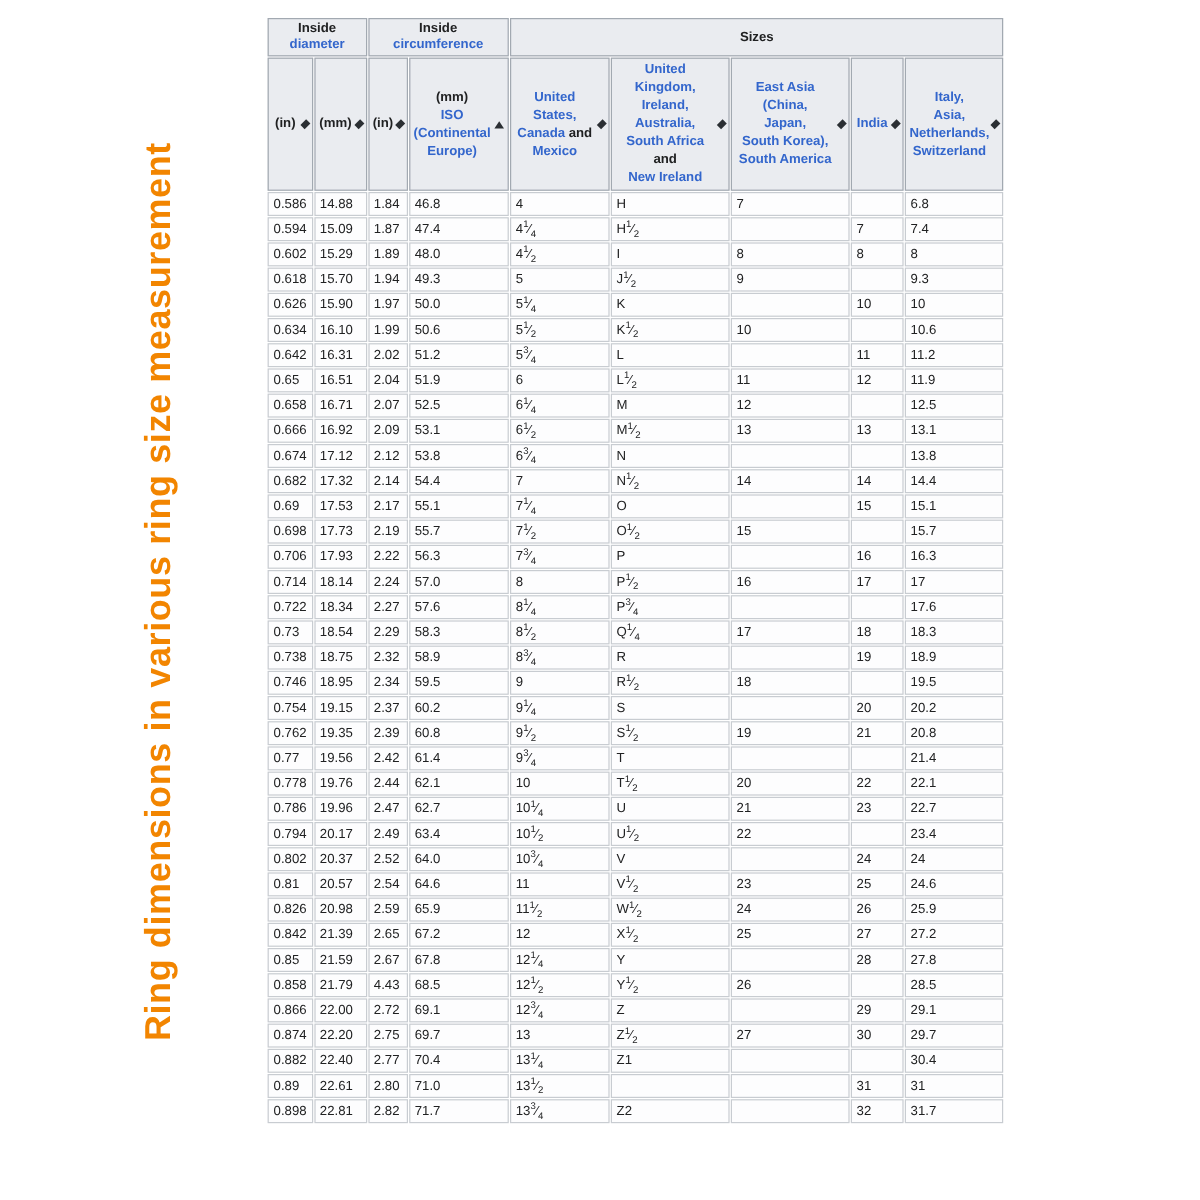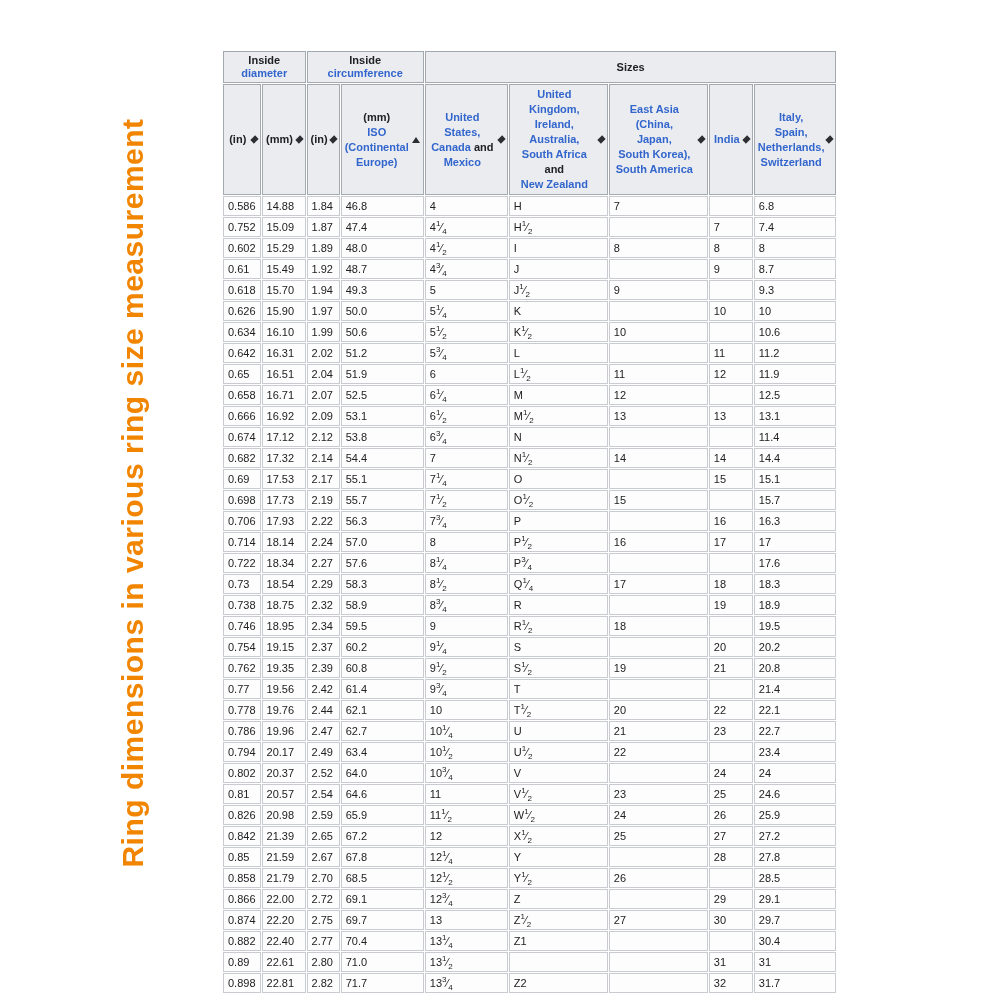--- a/index.html
+++ b/index.html
@@ -9,21 +9,21 @@
   }
   .caption{
     position:absolute;left:116px;top:884px;width:782px;height:36px;
     transform:rotate(-90deg);transform-origin:0 0;
     font-size:30px;font-weight:bold;text-align:center;white-space:nowrap;
     letter-spacing:0.5px;
   }
   table.wikitable{
     position:absolute;left:222px;top:14px;
     border-collapse:separate;border-spacing:1px;table-layout:fixed;
-    background:#ffffff;font-size:11px;margin-top:36px;
+    background:#ffffff;font-size:11px;
   }
   table.wikitable th{
     background:#eaecf0;border:1px solid #a2a9b1;
     font-weight:bold;font-size:11px;color:#202122;
     text-align:center;vertical-align:middle;padding:2px 3px;
   }
   table.wikitable td{
     border:1px solid #c8ccd1;background:#fdfdfe;
     font-size:11px;padding:2px 4px;height:14px;line-height:14px;
     text-align:left;vertical-align:middle;white-space:nowrap;overflow:hidden;
@@ -128,21 +128,21 @@
               <span class="sort-diamond"></span>
             </div>
           </th>
           <th>
             <div class="th-flex">
               <div class="hwrap">
                 <div class="hline"><span class="lnk">United Kingdom,</span></div>
                 <div class="hline"><span class="lnk">Ireland,</span></div>
                 <div class="hline"><span class="lnk">Australia,</span></div>
                 <div class="hline"><span class="lnk">South Africa</span><span> and</span></div>
-                <div class="hline"><span class="lnk">New Zealand</span></div>
+                <div class="hline"><span class="lnk">New Ireland</span></div>
               </div>
               <span class="sort-diamond"></span>
             </div>
           </th>
           <th>
             <div class="th-flex">
               <div class="hwrap">
                 <div class="hline"><span class="lnk">East Asia (China,</span></div>
                 <div class="hline"><span class="lnk">Japan,</span></div>
                 <div class="hline"><span class="lnk">South Korea),</span></div>
@@ -156,21 +156,21 @@
               <div class="hwrap">
                 <div class="hline"><span class="lnk">India</span></div>
               </div>
               <span class="sort-diamond"></span>
             </div>
           </th>
           <th>
             <div class="th-flex">
               <div class="hwrap">
                 <div class="hline"><span class="lnk">Italy,</span></div>
-                <div class="hline"><span class="lnk">Spain,</span></div>
+                <div class="hline"><span class="lnk">Asia,</span></div>
                 <div class="hline"><span class="lnk">Netherlands,</span></div>
                 <div class="hline"><span class="lnk">Switzerland</span></div>
               </div>
               <span class="sort-diamond"></span>
             </div>
           </th>
         </tr>
     </thead>
     <tbody id="table-body">
         <tr>
@@ -178,21 +178,21 @@
           <td>14.88</td>
           <td>1.84</td>
           <td>46.8</td>
           <td>4</td>
           <td>H</td>
           <td>7</td>
           <td></td>
           <td>6.8</td>
         </tr>
         <tr>
-          <td>0.752</td>
+          <td>0.594</td>
           <td>15.09</td>
           <td>1.87</td>
           <td>47.4</td>
           <td>4<sup>1</sup>⁄<sub>4</sub></td>
           <td>H<sup>1</sup>⁄<sub>2</sub></td>
           <td></td>
           <td>7</td>
           <td>7.4</td>
         </tr>
         <tr>
@@ -200,31 +200,20 @@
           <td>15.29</td>
           <td>1.89</td>
           <td>48.0</td>
           <td>4<sup>1</sup>⁄<sub>2</sub></td>
           <td>I</td>
           <td>8</td>
           <td>8</td>
           <td>8</td>
         </tr>
         <tr>
-          <td>0.61</td>
-          <td>15.49</td>
-          <td>1.92</td>
-          <td>48.7</td>
-          <td>4<sup>3</sup>⁄<sub>4</sub></td>
-          <td>J</td>
-          <td></td>
-          <td>9</td>
-          <td>8.7</td>
-        </tr>
-        <tr>
           <td>0.618</td>
           <td>15.70</td>
           <td>1.94</td>
           <td>49.3</td>
           <td>5</td>
           <td>J<sup>1</sup>⁄<sub>2</sub></td>
           <td>9</td>
           <td></td>
           <td>9.3</td>
         </tr>
@@ -296,21 +285,21 @@
         </tr>
         <tr>
           <td>0.674</td>
           <td>17.12</td>
           <td>2.12</td>
           <td>53.8</td>
           <td>6<sup>3</sup>⁄<sub>4</sub></td>
           <td>N</td>
           <td></td>
           <td></td>
-          <td>11.4</td>
+          <td>13.8</td>
         </tr>
         <tr>
           <td>0.682</td>
           <td>17.32</td>
           <td>2.14</td>
           <td>54.4</td>
           <td>7</td>
           <td>N<sup>1</sup>⁄<sub>2</sub></td>
           <td>14</td>
           <td>14</td>
@@ -521,21 +510,21 @@
           <td>67.8</td>
           <td>12<sup>1</sup>⁄<sub>4</sub></td>
           <td>Y</td>
           <td></td>
           <td>28</td>
           <td>27.8</td>
         </tr>
         <tr>
           <td>0.858</td>
           <td>21.79</td>
-          <td>2.70</td>
+          <td>4.43</td>
           <td>68.5</td>
           <td>12<sup>1</sup>⁄<sub>2</sub></td>
           <td>Y<sup>1</sup>⁄<sub>2</sub></td>
           <td>26</td>
           <td></td>
           <td>28.5</td>
         </tr>
         <tr>
           <td>0.866</td>
           <td>22.00</td>

